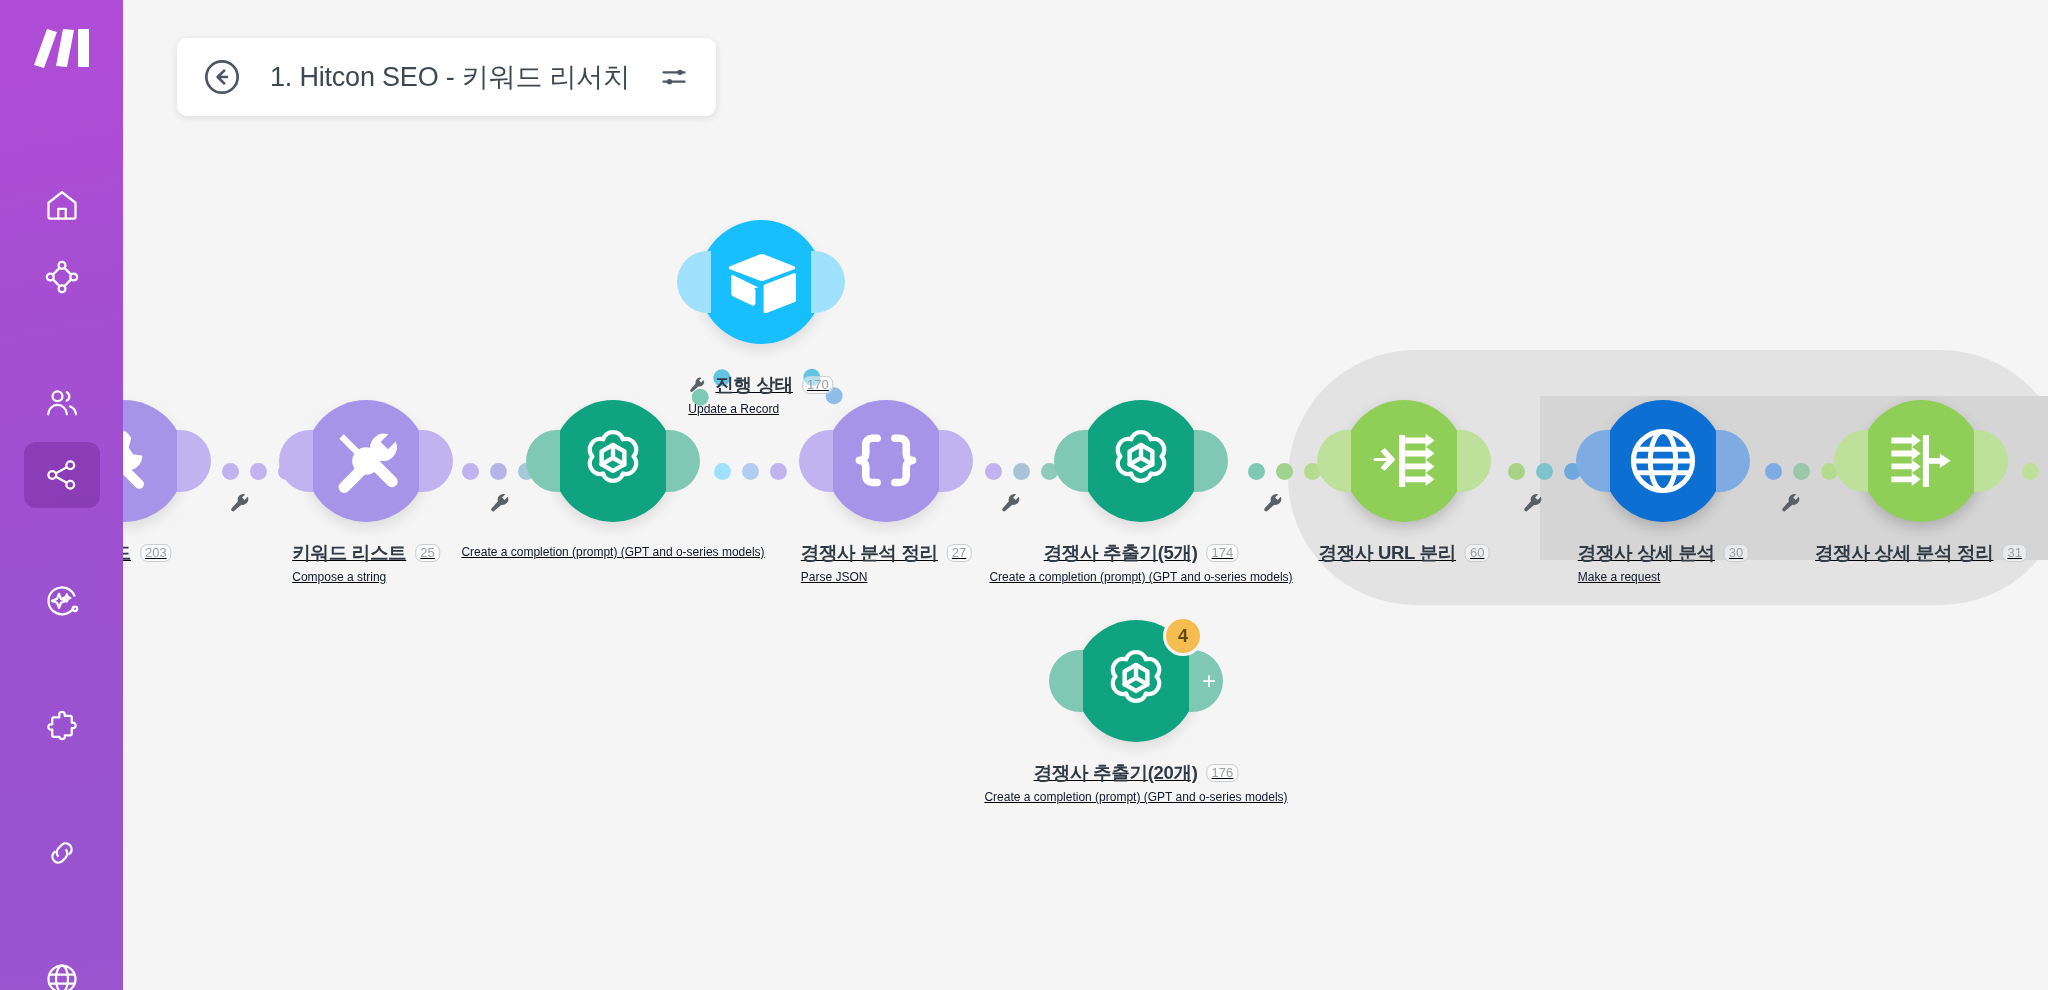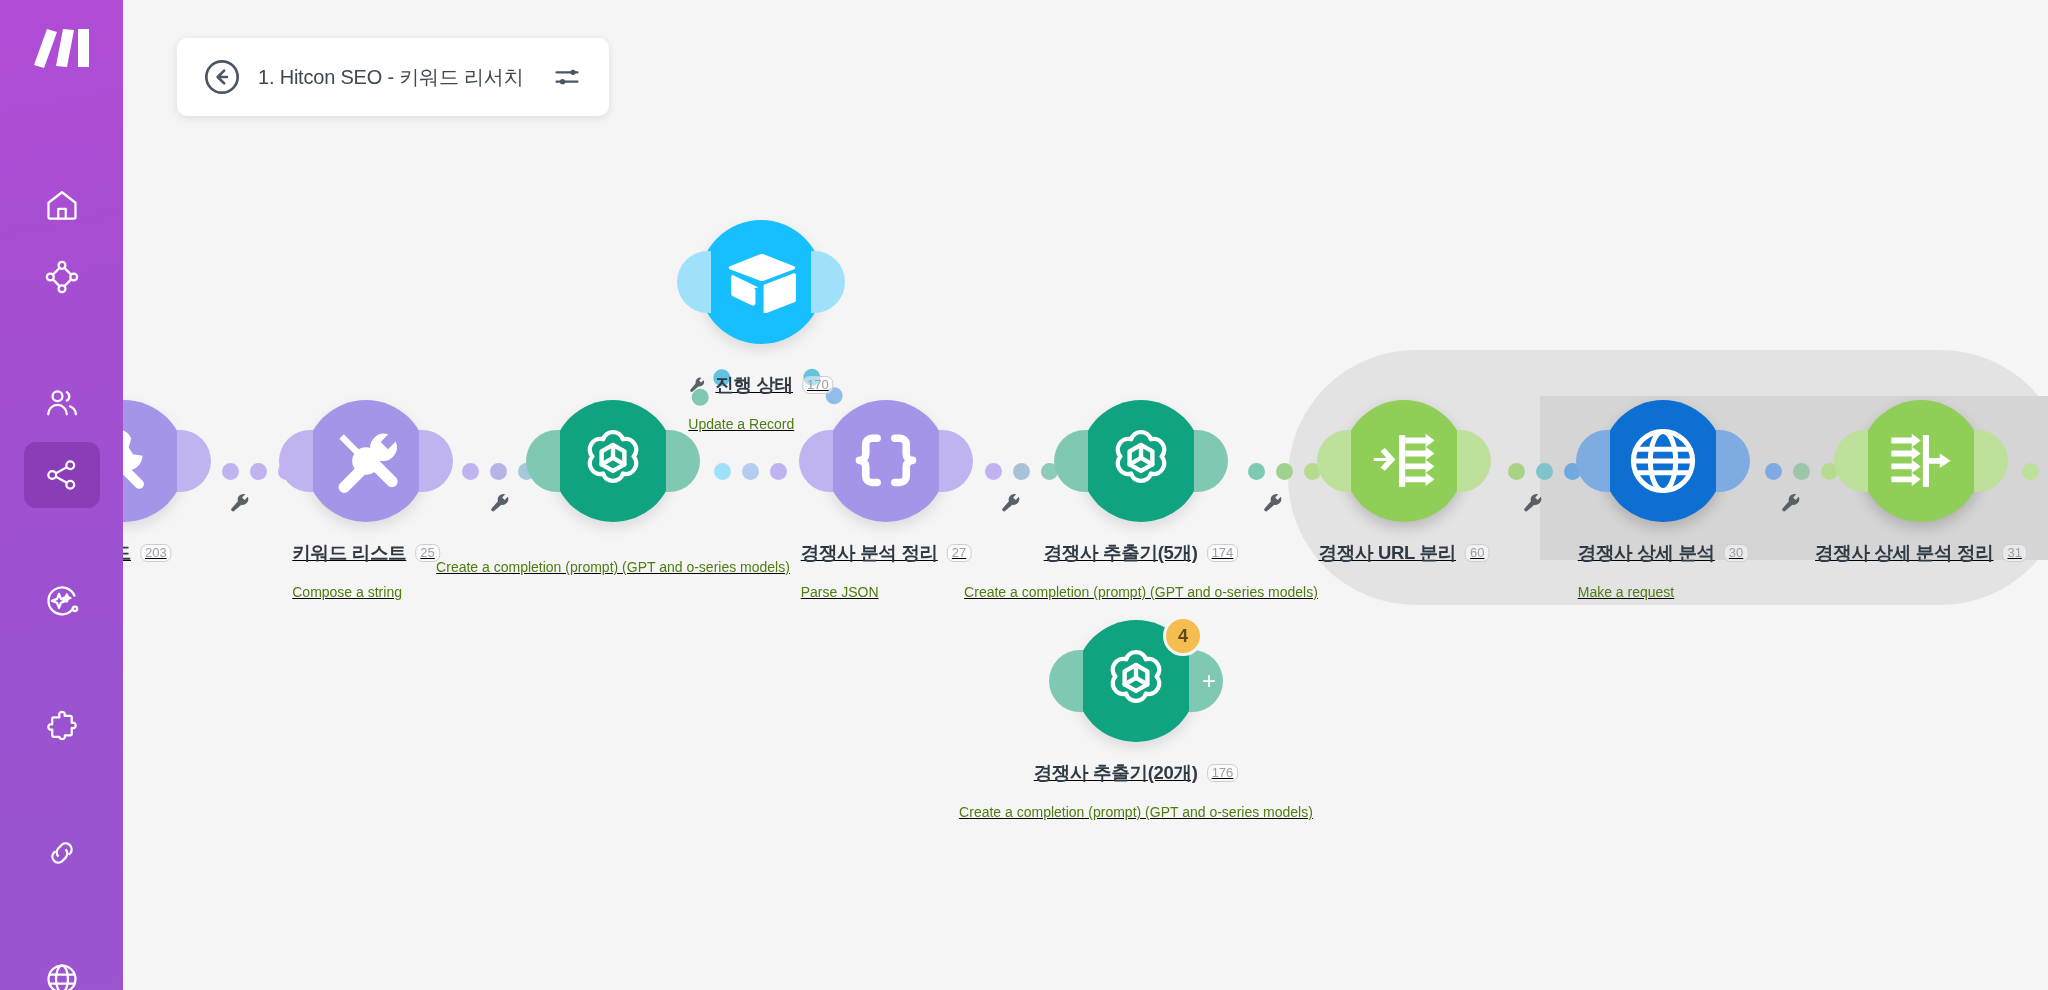--- a/index.html
+++ b/index.html
@@ -42,23 +42,23 @@
     height: 78px;
     background: #ffffff;
     border-radius: 10px;
     box-shadow: 0 2px 9px rgba(0,0,0,0.10);
     display: flex; align-items: center;
     padding: 0 28px 0 25px;
     z-index: 30;
   }
   .back-btn { width: 40px; height: 40px; cursor: pointer; flex: 0 0 auto; }
   .scenario-title {
-    font-size: 20px;
+    font-size: 27px;
     color: #3d4852;
-    margin-left: 16px;
+    margin-left: 28px;
     white-space: nowrap;
     letter-spacing: -0.2px;
   }
   .filter-btn { margin-left: 30px; width: 28px; height: 28px; cursor: pointer; flex: 0 0 auto; }
 
   
   .canvas { position: absolute; inset: 0; z-index: 10; }
 
   
   .group-box {
@@ -101,21 +101,21 @@
     letter-spacing: -0.3px;
   }
   .node .idbox {
     font-size: 13px; color: #9aa0a6;
     border: 1px solid #c9ced3;
     border-radius: 7px;
     padding: 0 4px; line-height: 16px;
     background: rgba(255,255,255,0.5);
   }
   .node .subtitle {
-    font-size: 14px; color: #4d7c0f; margin-top: 19px;
+    font-size: 12px; color: #0f172a; margin-top: 5px;
   }
 
   
   .port {
     position: absolute; top: 50%; transform: translateY(-50%);
     width: 34px; height: 62px;
   }
   .port.left  { left: -26px;  border-radius: 62px 0 0 62px; }
   .port.right { right: -26px; border-radius: 0 62px 62px 0; }
   .port.right .plus {

